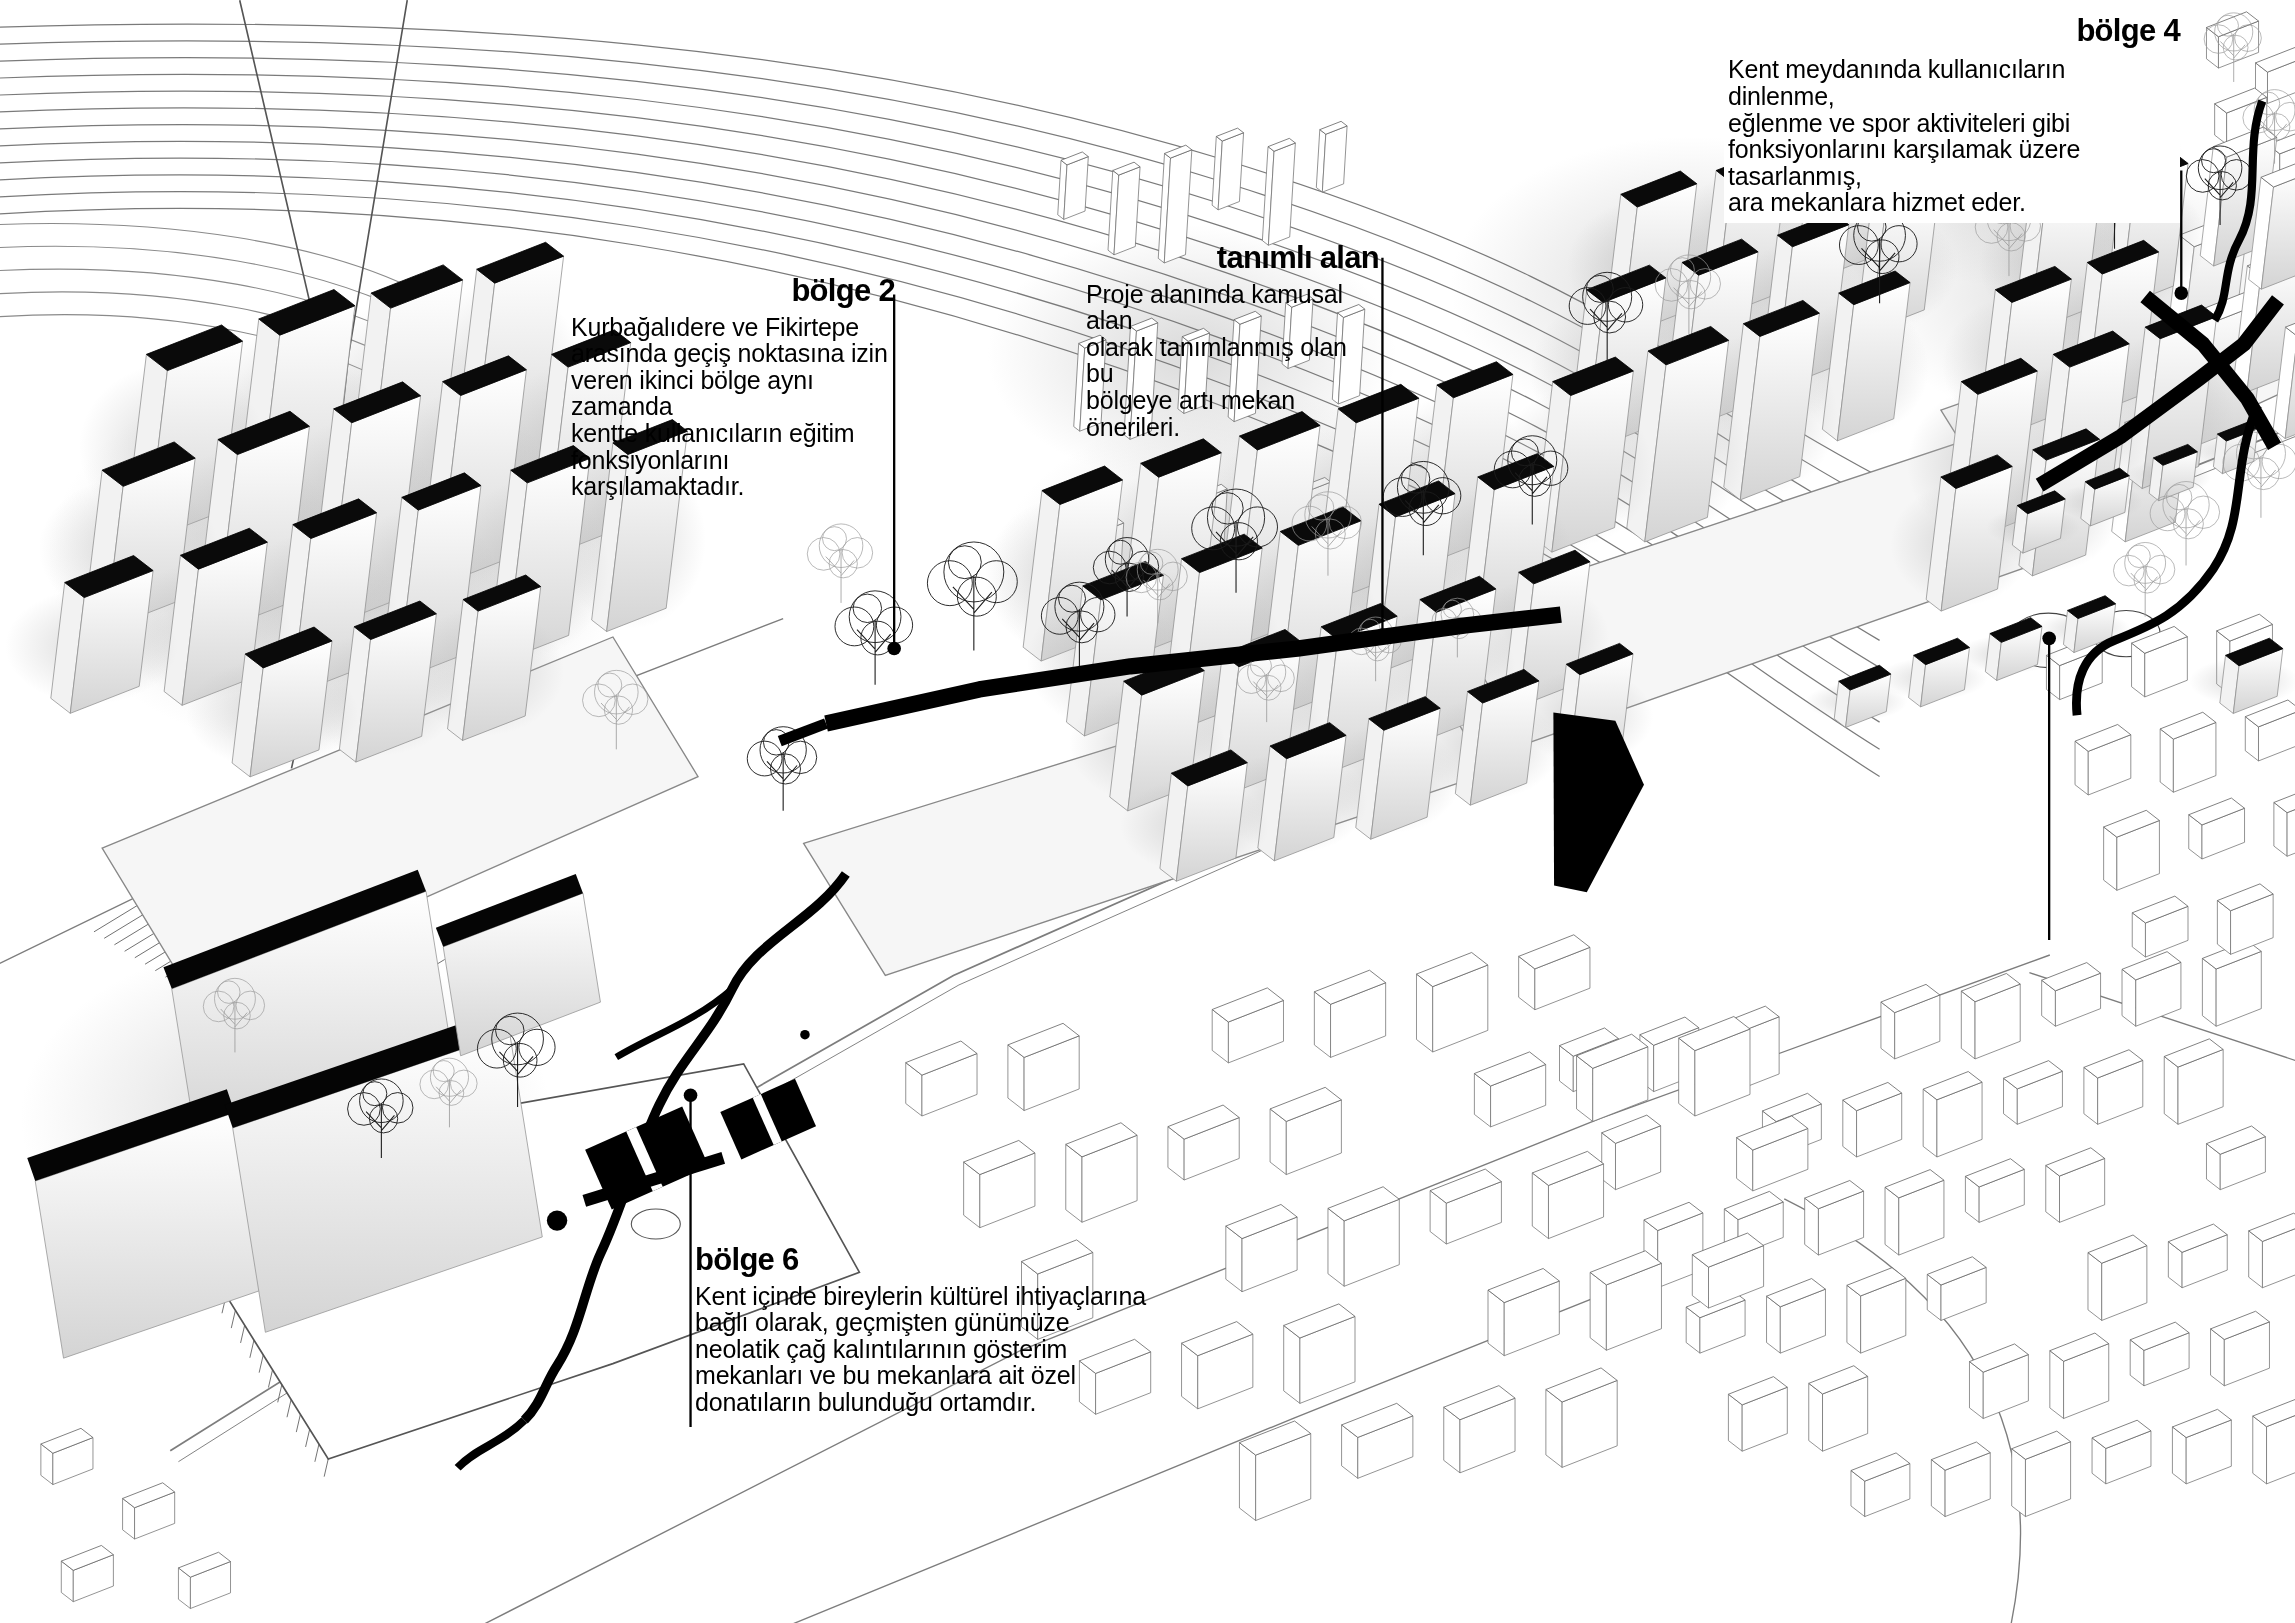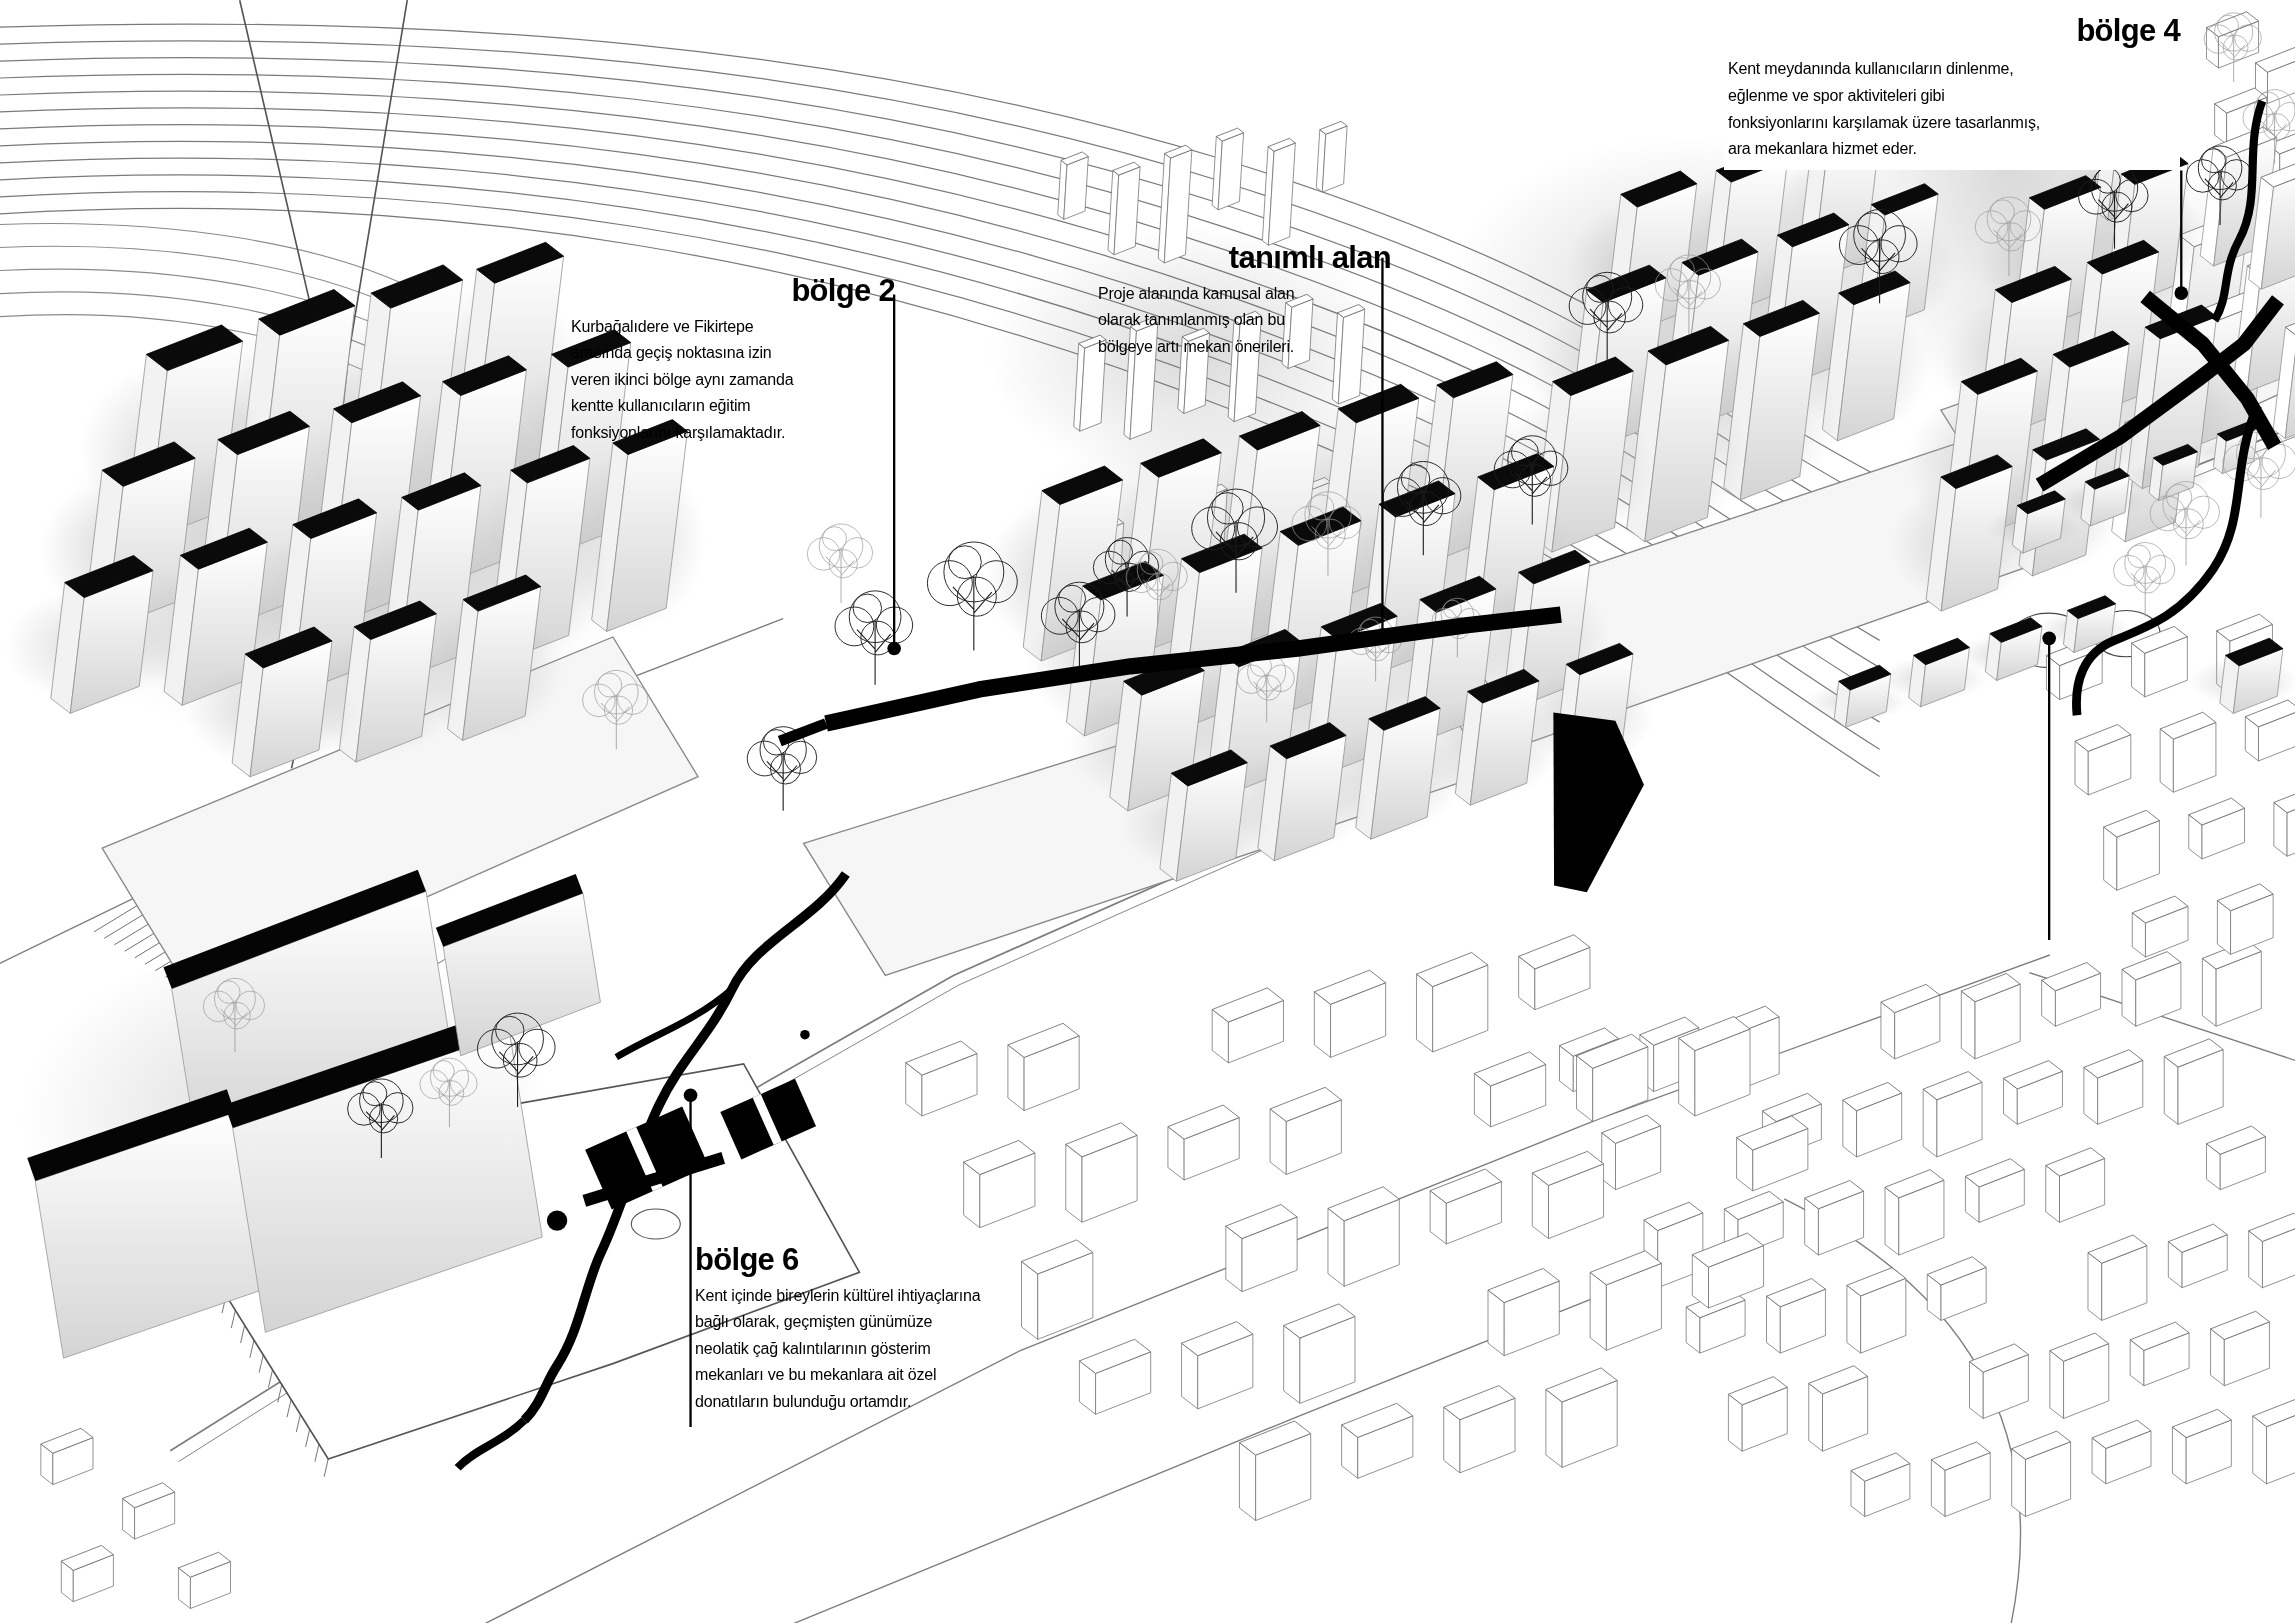--- a/index.html
+++ b/index.html
@@ -2,23 +2,23 @@
 <html style="font-size:11px"><head>
 <meta charset="utf-8">
 <style>
   html,body{margin:0;padding:0;background:#fff;}
   #stage{position:relative;width:2295px;height:1624px;overflow:hidden;background:#fff;
          font-family:"Liberation Sans",sans-serif;}
   #map{position:absolute;left:0;top:0;}
   .anno{position:absolute;color:#000;}
   .anno-title{font-size:31px;font-weight:700;letter-spacing:-0.7px;line-height:1.05;}
   .t-r .anno-title{text-align:right;}
-  .anno-body{font-size:16px;line-height:26.6px;margin-top:6.1px;white-space:pre-line;letter-spacing:-0.2px;}
+  .anno-body{font-size:25px;line-height:26.6px;margin-top:6.1px;white-space:pre-line;letter-spacing:-0.2px;}
   #anno-b2{left:571px;top:275px;width:324px;}
-  #anno-ta{left:1086px;top:242px;width:293px;margin-left:12px;}
+  #anno-ta{left:1086px;top:242px;width:293px;}
   #anno-b4{left:1728px;top:15px;width:452px;}
   #anno-b4 .anno-body{background:#fff;padding:2.7px 5.4px 6.8px 4.1px;margin-left:-4.1px;}
   #anno-b3{left:1672px;top:815px;width:371px;}
   #anno-b1{left:695px;top:1244px;width:463px;}
 </style>
 </head>
 <body>
 
 <div id="stage">
   <svg id="map" width="2295" height="1624" viewBox="0 0 3370 2384">

